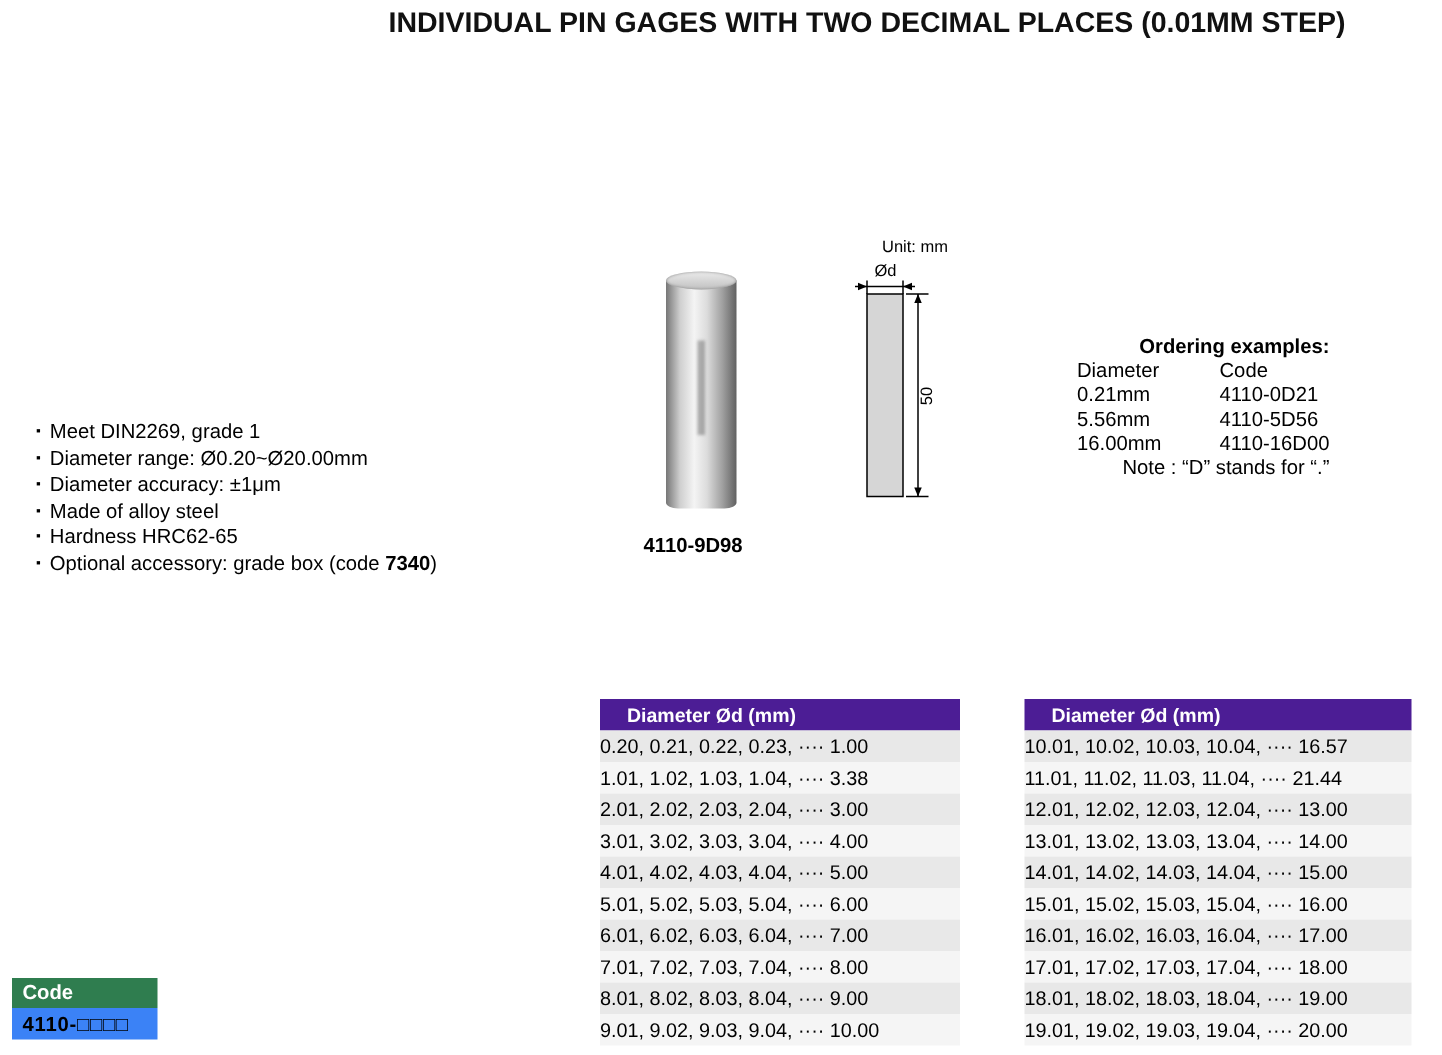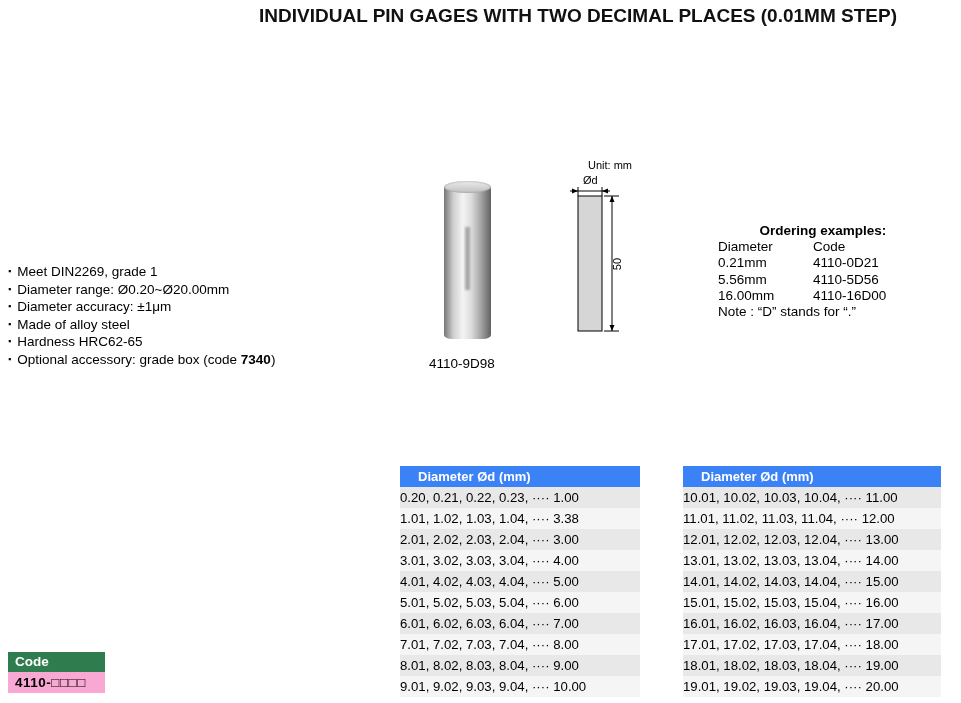--- a/index.html
+++ b/index.html
@@ -9,73 +9,73 @@
     background:#ffffff; color:#000;
     font-family:"Liberation Sans", sans-serif;
   }
   .title {
     position:absolute; top:5px; left:0; width:100%;
     padding-left:195px; text-align:center;
     font-size:19px; font-weight:bold; color:#111; margin:0;
     white-space:nowrap;
   }
   
-  .features { position:absolute; left:8px; top:263px; margin:0; padding:0; list-style:none; font-size:13.5px; }
+  .features { position:absolute; left:8px; top:263px; margin:16px; padding:0; list-style:none; font-size:13.5px; }
   .features li { line-height:17.5px; white-space:nowrap; }
   .bullet { font-size:9px; vertical-align:2px; margin-right:6px; }
   .features b { font-weight:bold; }
 
   
   .pin { position:absolute; left:444px; top:181px; width:47px; height:158px; }
   .pin-top {
     position:absolute; top:0; left:0; right:0; height:12px; border-radius:50%;
     background:linear-gradient(to bottom,#ececec,#c0c0c0);
     box-shadow:inset 0 0 2px #858585; z-index:2;
   }
   .pin-body {
     position:absolute; top:6px; bottom:0; left:0; right:0;
     background:linear-gradient(to right,#767676,#cfcfcf 20%,#f4f4f4 40%,#dcdcdc 58%,#a0a0a0 80%,#616161);
     border-radius:0 0 8px 8px / 0 0 4px 4px;
   }
   .pin-marking {
     position:absolute; left:44%; top:26%; width:5px; height:42%;
     background:rgba(55,55,55,0.35); filter:blur(1px);
   }
-  .pin-label { position:absolute; left:429px; top:356px; font-size:13.5px; font-weight:normal; }
+  .pin-label { position:absolute; left:429px; top:356px; font-size:13.5px; font-weight:bold; }
 
   
   .unit-label { position:absolute; left:588px; top:159px; font-size:11px; }
   .drawing { position:absolute; left:555px; top:172px; }
   .drawing line { stroke:#000; stroke-width:1; }
   .drawing .pin-rect { fill:#d6d6d6; stroke:#000; stroke-width:1; }
   .drawing polygon { fill:#000; }
   .drawing text { font-size:11px; font-family:"Liberation Sans", sans-serif; fill:#000; }
 
   
   .ordering { position:absolute; left:718px; top:222px; font-size:13.5px; }
   .ord-heading { font-weight:bold; line-height:17px;text-align:right; }
   .ord-grid { display:grid; grid-template-columns:95px auto; line-height:16.3px; }
-  .ord-note { line-height:16.6px; }
+  .ord-note { line-height:16.6px;text-align:right; }
 
   
   .dtable { position:absolute; top:466px; font-size:13.2px; }
   .left-table { left:400px; width:240px; }
   .right-table { left:683px; width:258px; }
   .thead {
-    background:#3b82f6; color:#fff; font-weight:bold;
+    background:#4c1d95; color:#fff; font-weight:bold;
     height:21px; line-height:21px; padding-left:18px; font-size:13px;
   }
   .trow { height:21px; line-height:21px; text-align:left; white-space:nowrap; }
   .trow:nth-child(even) { background:#e8e8e8; }
   .trow:nth-child(odd)  { background:#f5f5f5; }
 
   
   .code-box { position:absolute; left:8px; top:652px; width:97px; font-size:13.5px; }
   .code-header { background:#2f7d4f; color:#fff; font-weight:bold; height:20px; line-height:20px; padding-left:7px; }
-  .code-value { background:#f9a8d4; color:#000; font-weight:bold; height:21px; line-height:21px; padding-left:7px; letter-spacing:0.5px; }
+  .code-value { background:#3b82f6; color:#000; font-weight:bold; height:21px; line-height:21px; padding-left:7px; letter-spacing:0.5px; }
 </style>
 </head>
 <body>
 
 <h1 class="title">INDIVIDUAL PIN GAGES WITH TWO DECIMAL PLACES (0.01MM STEP)</h1>
 
 <ul class="features">
   <li>
     <span class="bullet">▪</span><span>Meet DIN2269, grade 1</span>
   </li>
@@ -149,22 +149,22 @@
   <div class="trow">4.01, 4.02, 4.03, 4.04, ···· 5.00</div>
   <div class="trow">5.01, 5.02, 5.03, 5.04, ···· 6.00</div>
   <div class="trow">6.01, 6.02, 6.03, 6.04, ···· 7.00</div>
   <div class="trow">7.01, 7.02, 7.03, 7.04, ···· 8.00</div>
   <div class="trow">8.01, 8.02, 8.03, 8.04, ···· 9.00</div>
   <div class="trow">9.01, 9.02, 9.03, 9.04, ···· 10.00</div>
 </div>
 
 <div class="dtable right-table">
   <div class="thead">Diameter Ød (mm)</div>
-  <div class="trow">10.01, 10.02, 10.03, 10.04, ···· 11.00</div>
-  <div class="trow">11.01, 11.02, 11.03, 11.04, ···· 12.00</div>
+  <div class="trow">10.01, 10.02, 10.03, 10.04, ···· 16.57</div>
+  <div class="trow">11.01, 11.02, 11.03, 11.04, ···· 21.44</div>
   <div class="trow">12.01, 12.02, 12.03, 12.04, ···· 13.00</div>
   <div class="trow">13.01, 13.02, 13.03, 13.04, ···· 14.00</div>
   <div class="trow">14.01, 14.02, 14.03, 14.04, ···· 15.00</div>
   <div class="trow">15.01, 15.02, 15.03, 15.04, ···· 16.00</div>
   <div class="trow">16.01, 16.02, 16.03, 16.04, ···· 17.00</div>
   <div class="trow">17.01, 17.02, 17.03, 17.04, ···· 18.00</div>
   <div class="trow">18.01, 18.02, 18.03, 18.04, ···· 19.00</div>
   <div class="trow">19.01, 19.02, 19.03, 19.04, ···· 20.00</div>
 </div>
 

